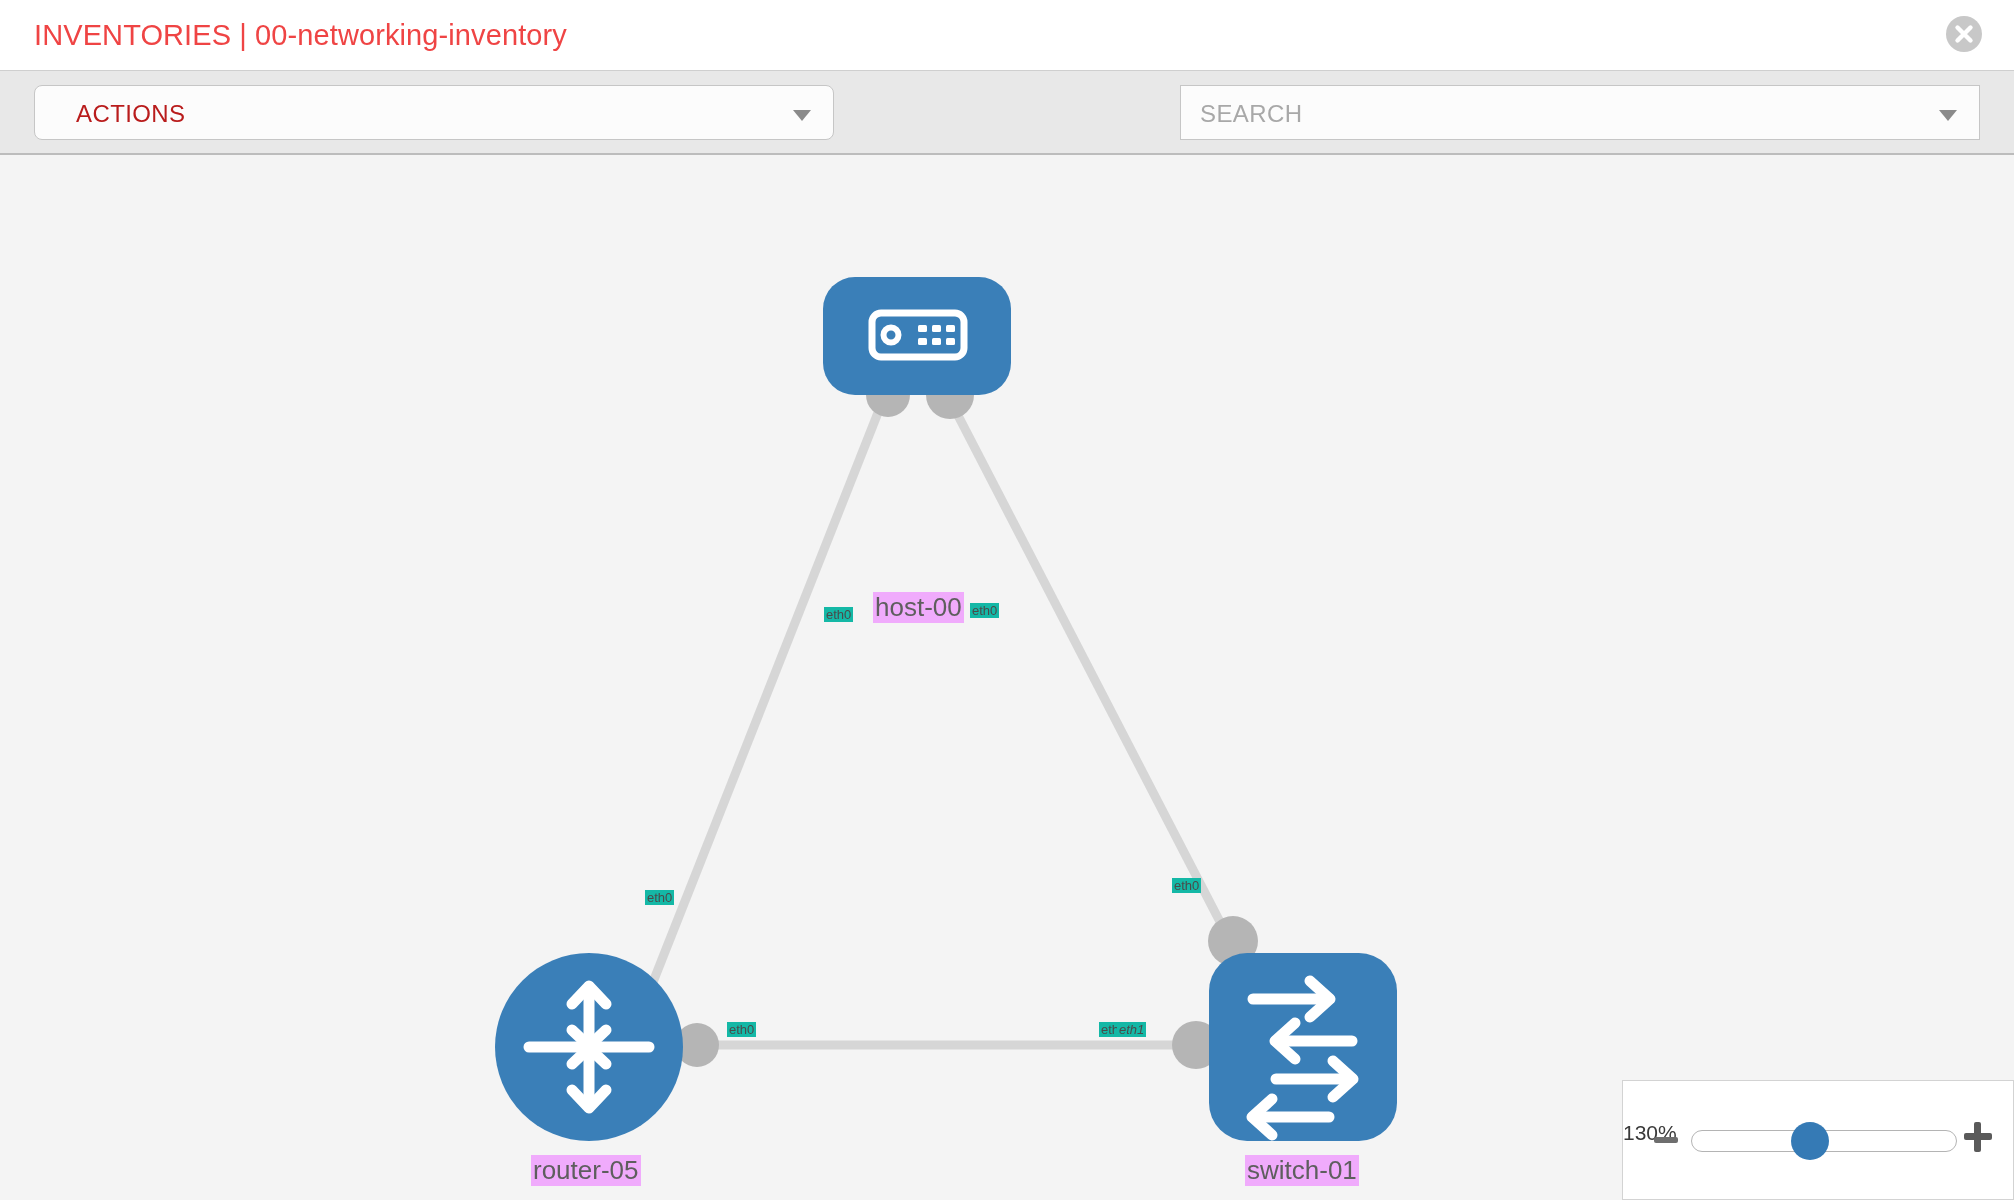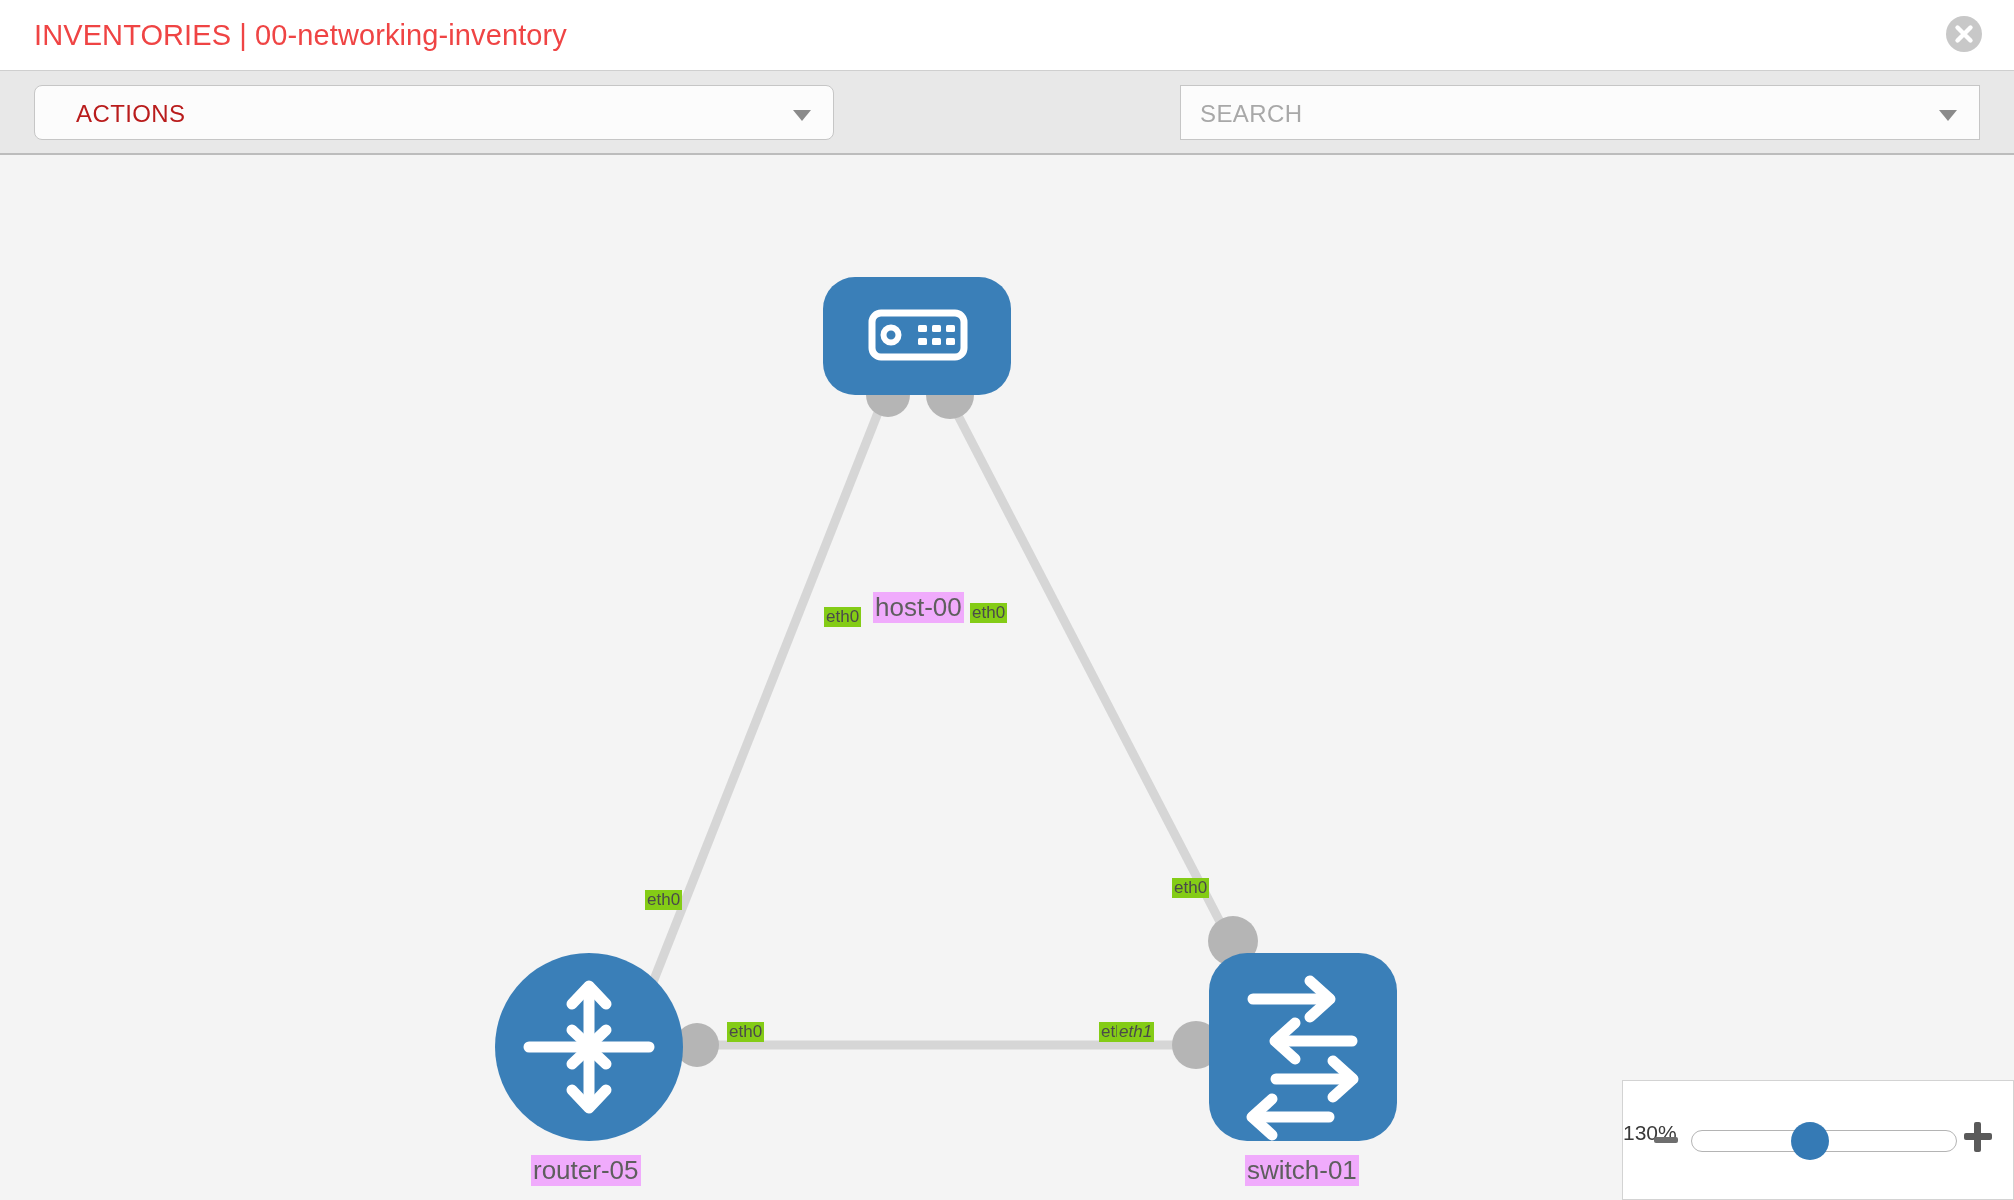--- a/index.html
+++ b/index.html
@@ -142,23 +142,23 @@
   .node-label {
     position: absolute;
     font-size: 26px;
     color: #5e5e5e;
     background: #f0abfc;
     white-space: nowrap;
     padding: 0 2px;
   }
   .edge-label {
     position: absolute;
-    font-size: 17px;
+    font-size: 13px;
     color: #4a4a4a;
-    background: #84cc16;
+    background: #14b8a6;
     white-space: nowrap;
     padding: 0 2px;
   }
 
   
   .zoom-widget {
     position: absolute;
     left: 1622px;
     top: 1080px;
     width: 392px;

